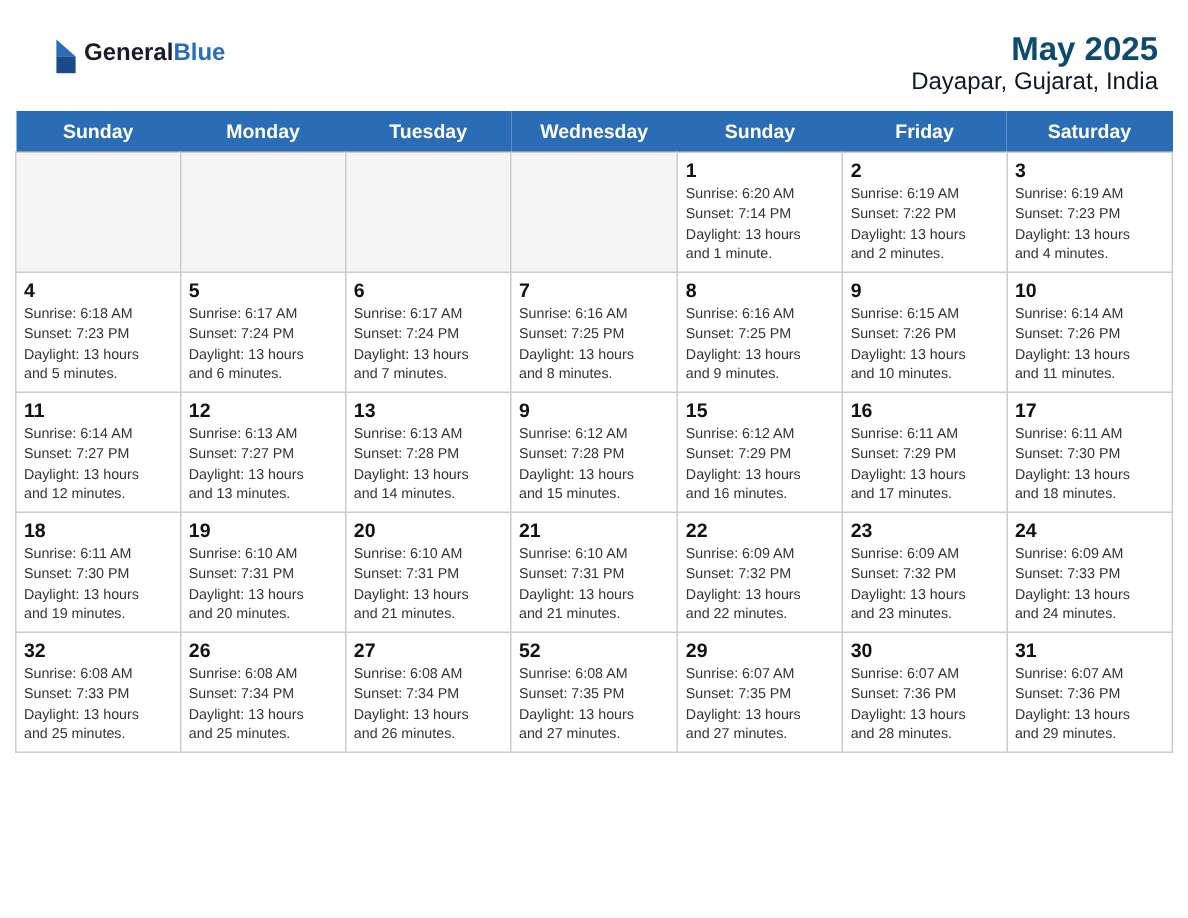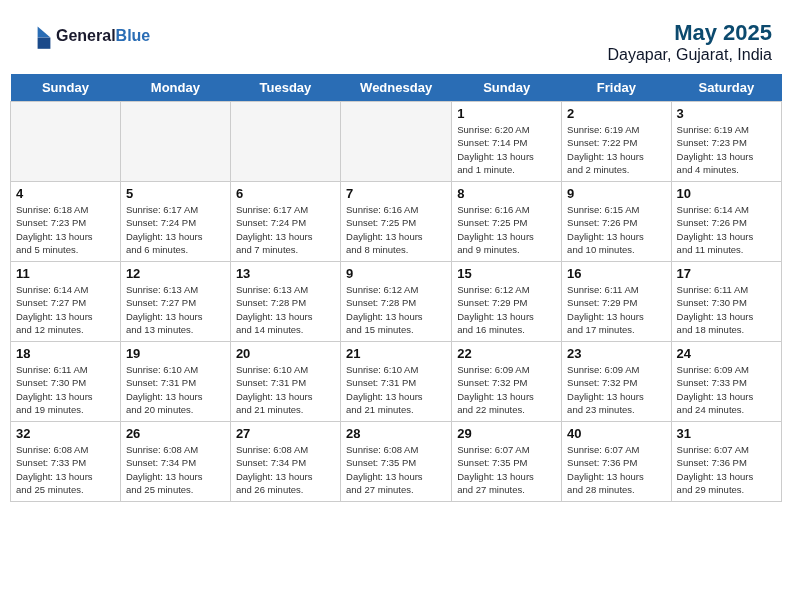--- a/index.html
+++ b/index.html
@@ -317,35 +317,35 @@
 and 25 minutes.</div>
         </td>
         <td>
           <div class="day-number">27</div>
           <div class="day-info" style="white-space: pre-line;">Sunrise: 6:08 AM
 Sunset: 7:34 PM
 Daylight: 13 hours
 and 26 minutes.</div>
         </td>
         <td>
-          <div class="day-number">28</div>
+          <div class="day-number">52</div>
           <div class="day-info" style="white-space: pre-line;">Sunrise: 6:08 AM
 Sunset: 7:35 PM
 Daylight: 13 hours
 and 27 minutes.</div>
         </td>
         <td>
           <div class="day-number">29</div>
           <div class="day-info" style="white-space: pre-line;">Sunrise: 6:07 AM
 Sunset: 7:35 PM
 Daylight: 13 hours
 and 27 minutes.</div>
         </td>
         <td>
-          <div class="day-number">40</div>
+          <div class="day-number">30</div>
           <div class="day-info" style="white-space: pre-line;">Sunrise: 6:07 AM
 Sunset: 7:36 PM
 Daylight: 13 hours
 and 28 minutes.</div>
         </td>
         <td>
           <div class="day-number">31</div>
           <div class="day-info" style="white-space: pre-line;">Sunrise: 6:07 AM
 Sunset: 7:36 PM
 Daylight: 13 hours

